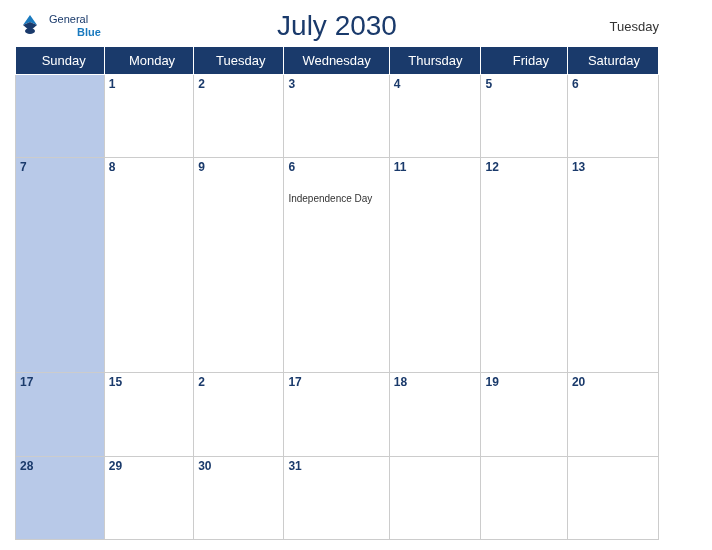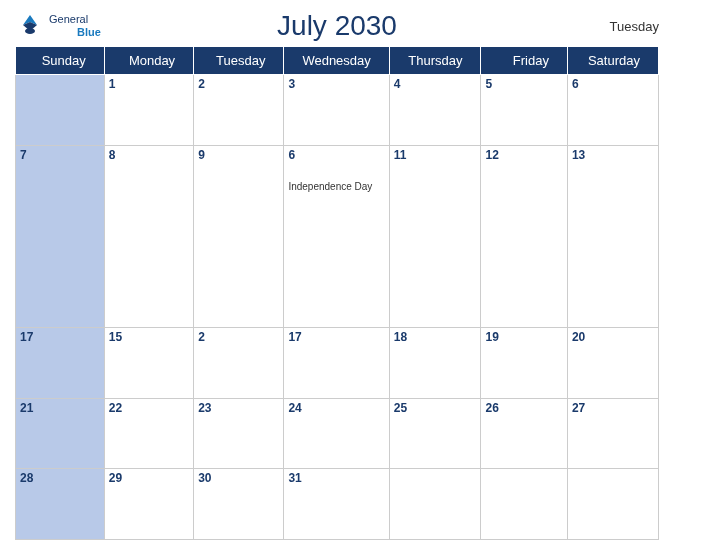--- a/index.html
+++ b/index.html
@@ -189,43 +189,20 @@
           </td>
           <td>
             <span class="day-num">19</span>
           </td>
           <td>
             <span class="day-num">20</span>
           </td>
         </tr>
         <tr>
           <td style="background-color: rgb(184, 201, 232);">
-            <span class="day-num">21</span>
-          </td>
-          <td>
-            <span class="day-num">22</span>
-          </td>
-          <td>
-            <span class="day-num">23</span>
-          </td>
-          <td>
-            <span class="day-num">24</span>
-          </td>
-          <td>
-            <span class="day-num">25</span>
-          </td>
-          <td>
-            <span class="day-num">26</span>
-          </td>
-          <td>
-            <span class="day-num">27</span>
-          </td>
-        </tr>
-        <tr>
-          <td style="background-color: rgb(184, 201, 232);">
             <span class="day-num">28</span>
           </td>
           <td>
             <span class="day-num">29</span>
           </td>
           <td>
             <span class="day-num">30</span>
           </td>
           <td>
             <span class="day-num">31</span>

